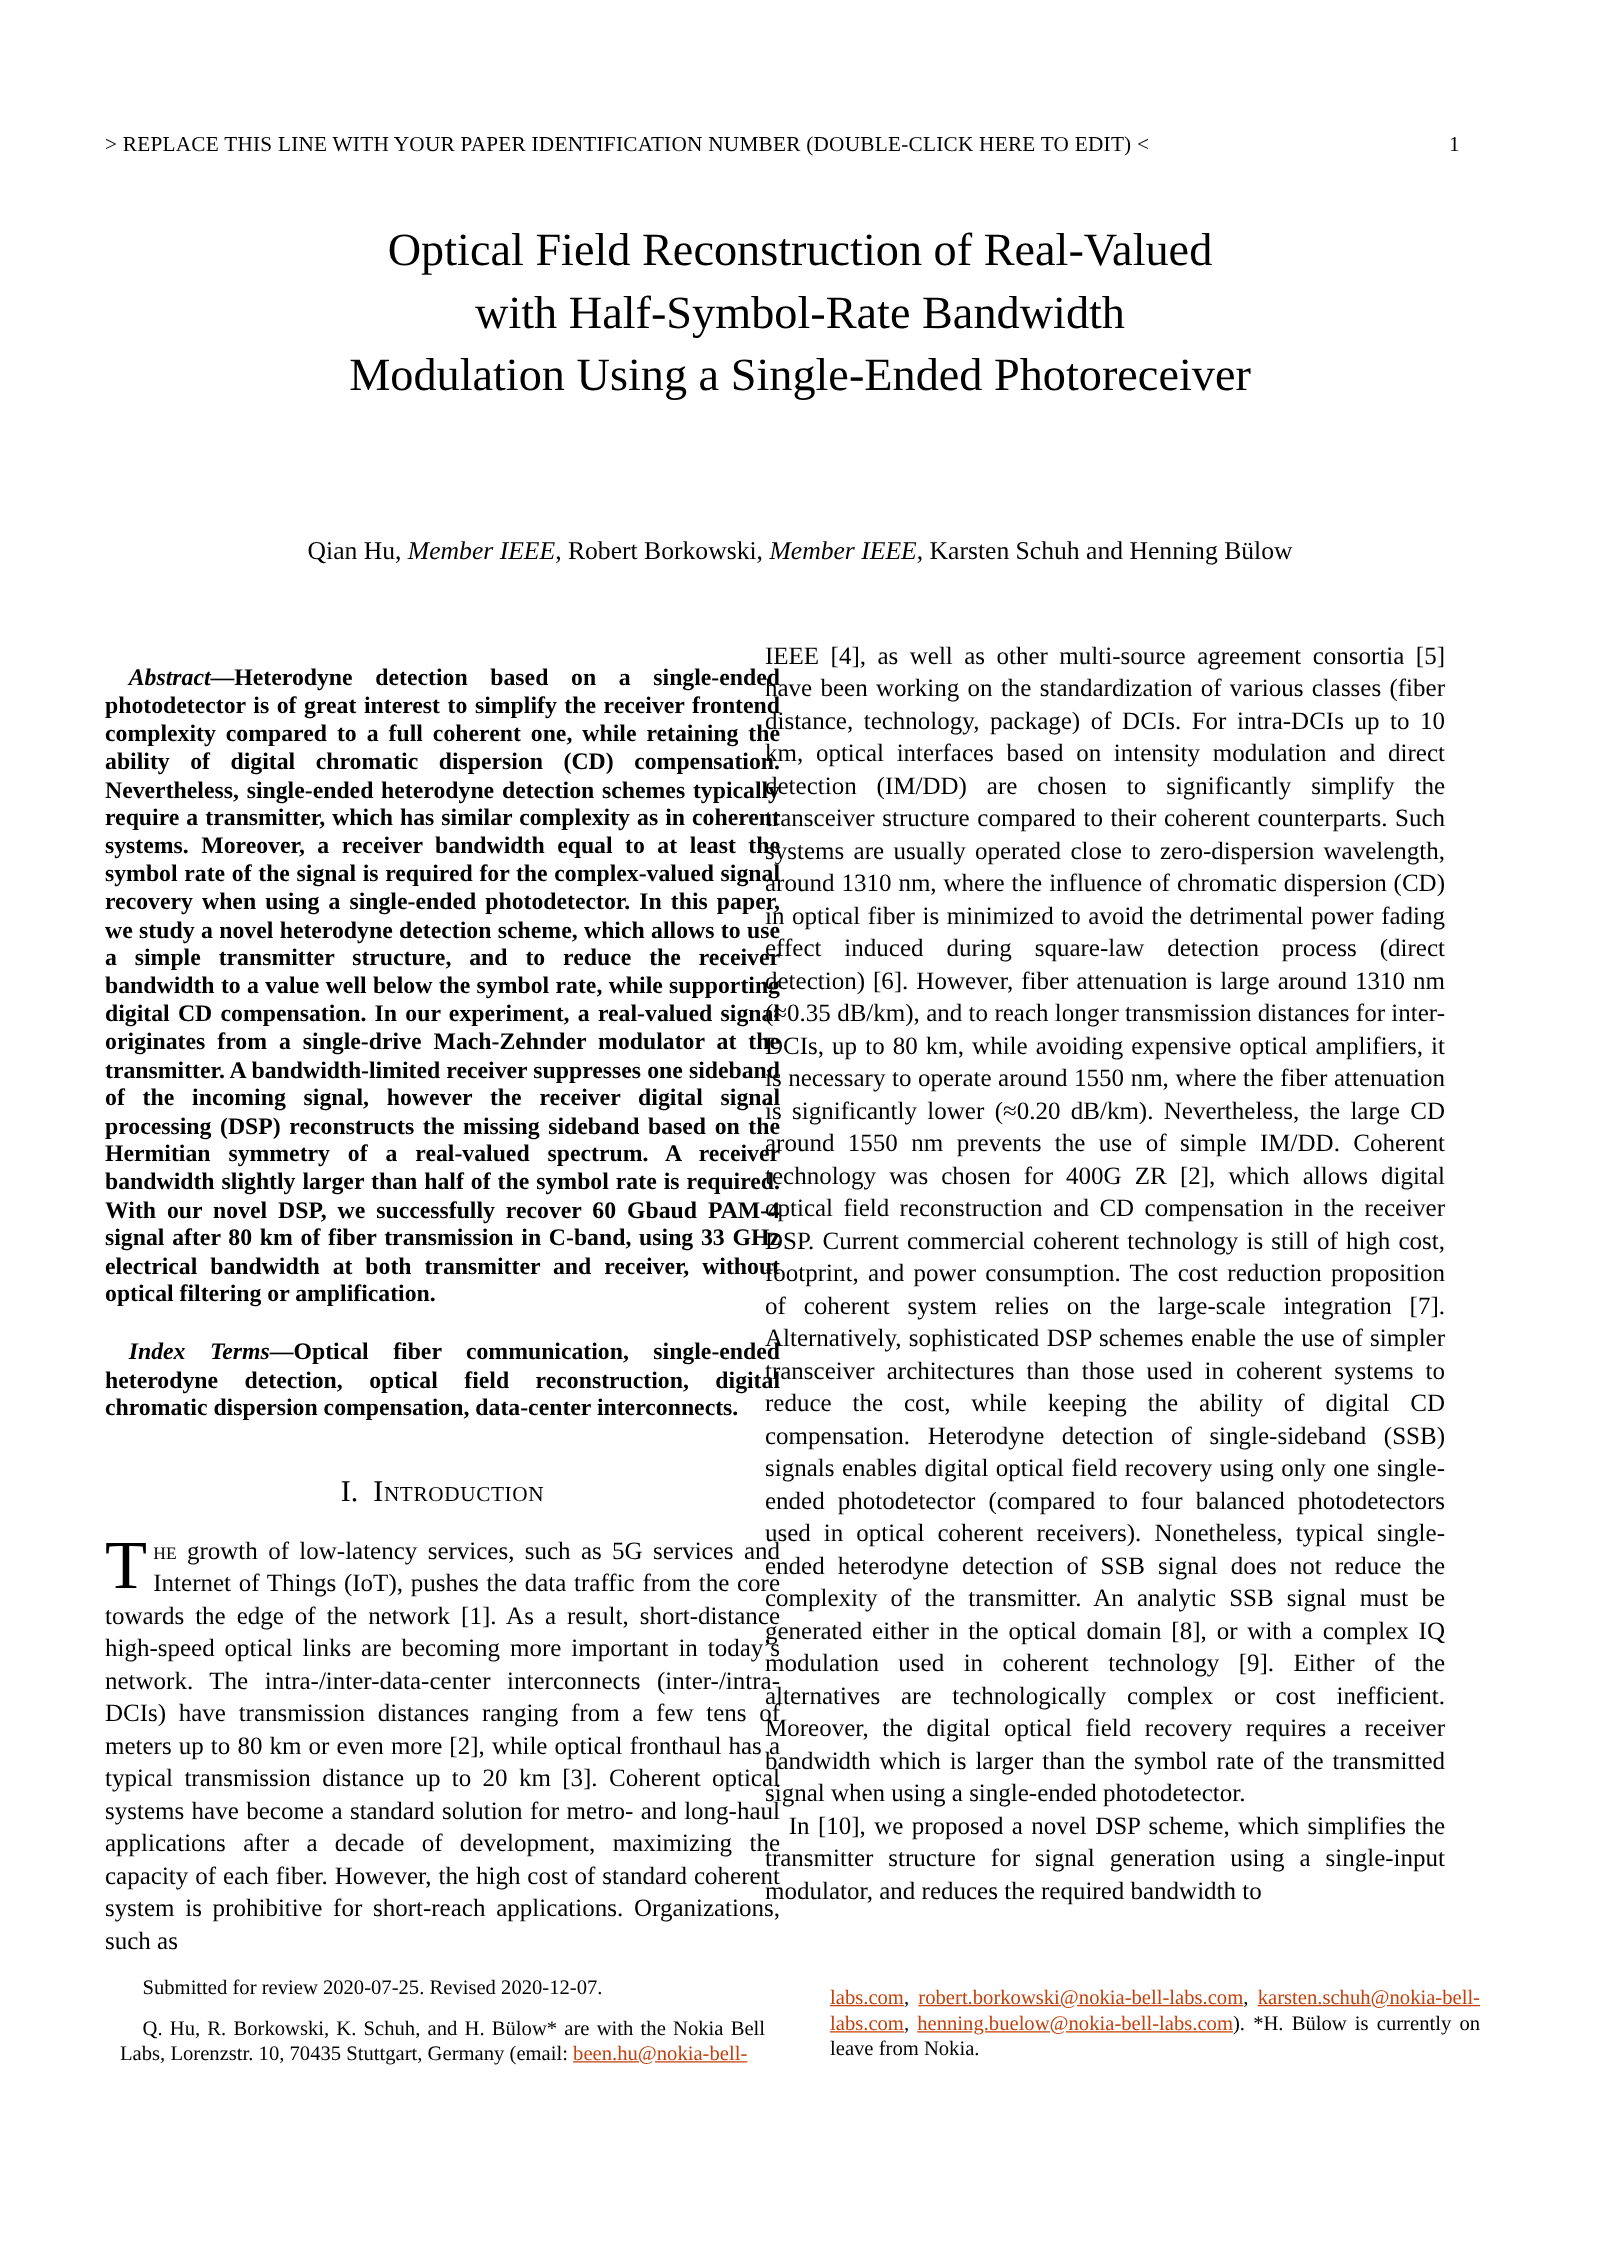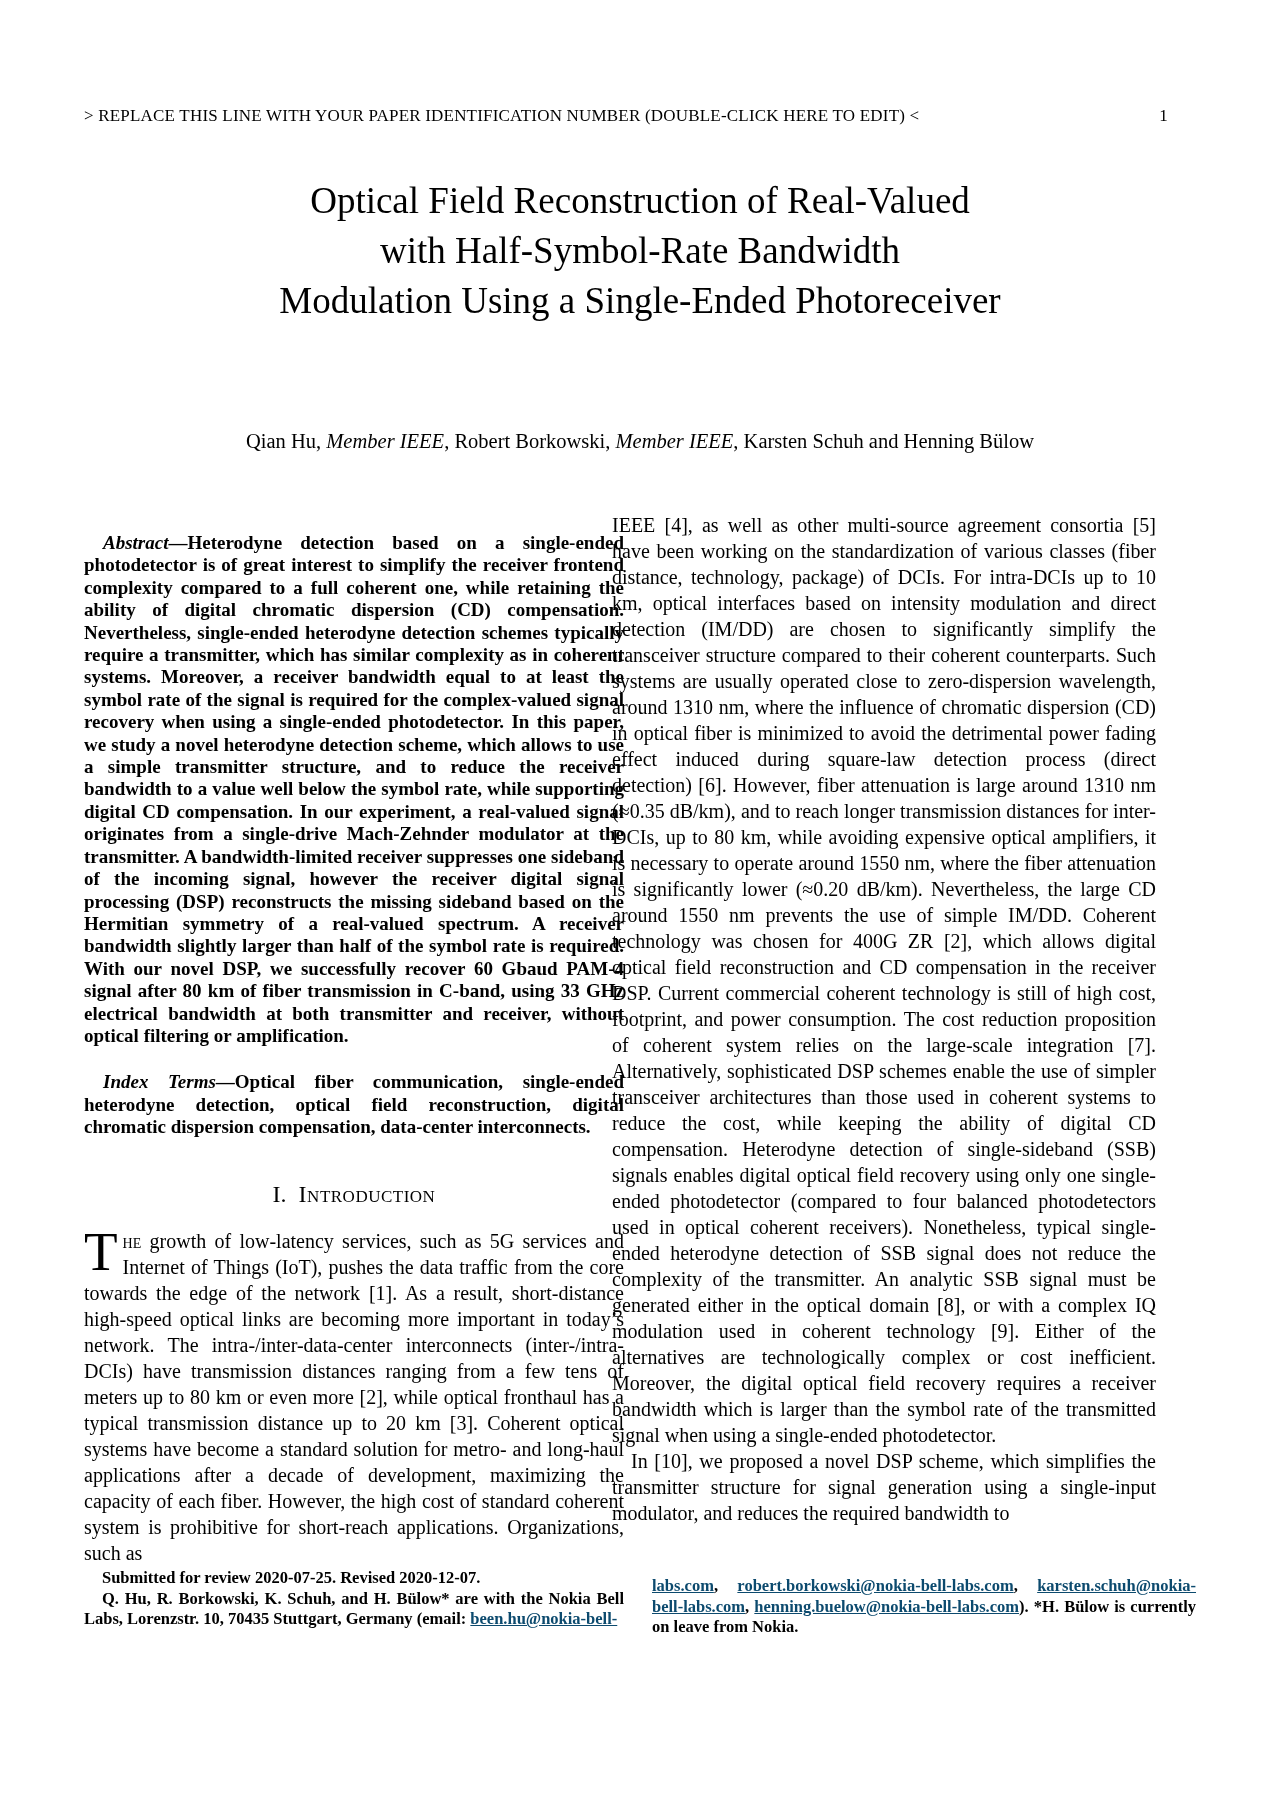--- a/index.html
+++ b/index.html
@@ -83,23 +83,23 @@
 
   
   .footnote {
     position: absolute;
     font-size: 16.5px;
     line-height: 20.5px;
     text-align: justify;
   }
   .fn-left  { left: 84px;  top: 1568px; width: 540px; }
   .fn-right { left: 652px; top: 1576px; width: 544px; }
-  .fn-para { margin: 0; text-indent: 18px; font-weight: bold; }
+  .fn-para { margin: 12px; text-indent: 18px; }
   .fn-para.no-indent { text-indent: 0; }
-  .link { color: #0c4a6e; text-decoration: underline; cursor: pointer; }
+  .link { color: #c2410c; text-decoration: underline; cursor: pointer; }
 </style>
 </head>
 <body>
 
 <div class="page">
 
   <div class="running-header">
     <span class="rh-text">&gt; REPLACE THIS LINE WITH YOUR PAPER IDENTIFICATION NUMBER (DOUBLE-CLICK HERE TO EDIT) &lt;</span>
     <span class="rh-page">1</span>
   </div>

